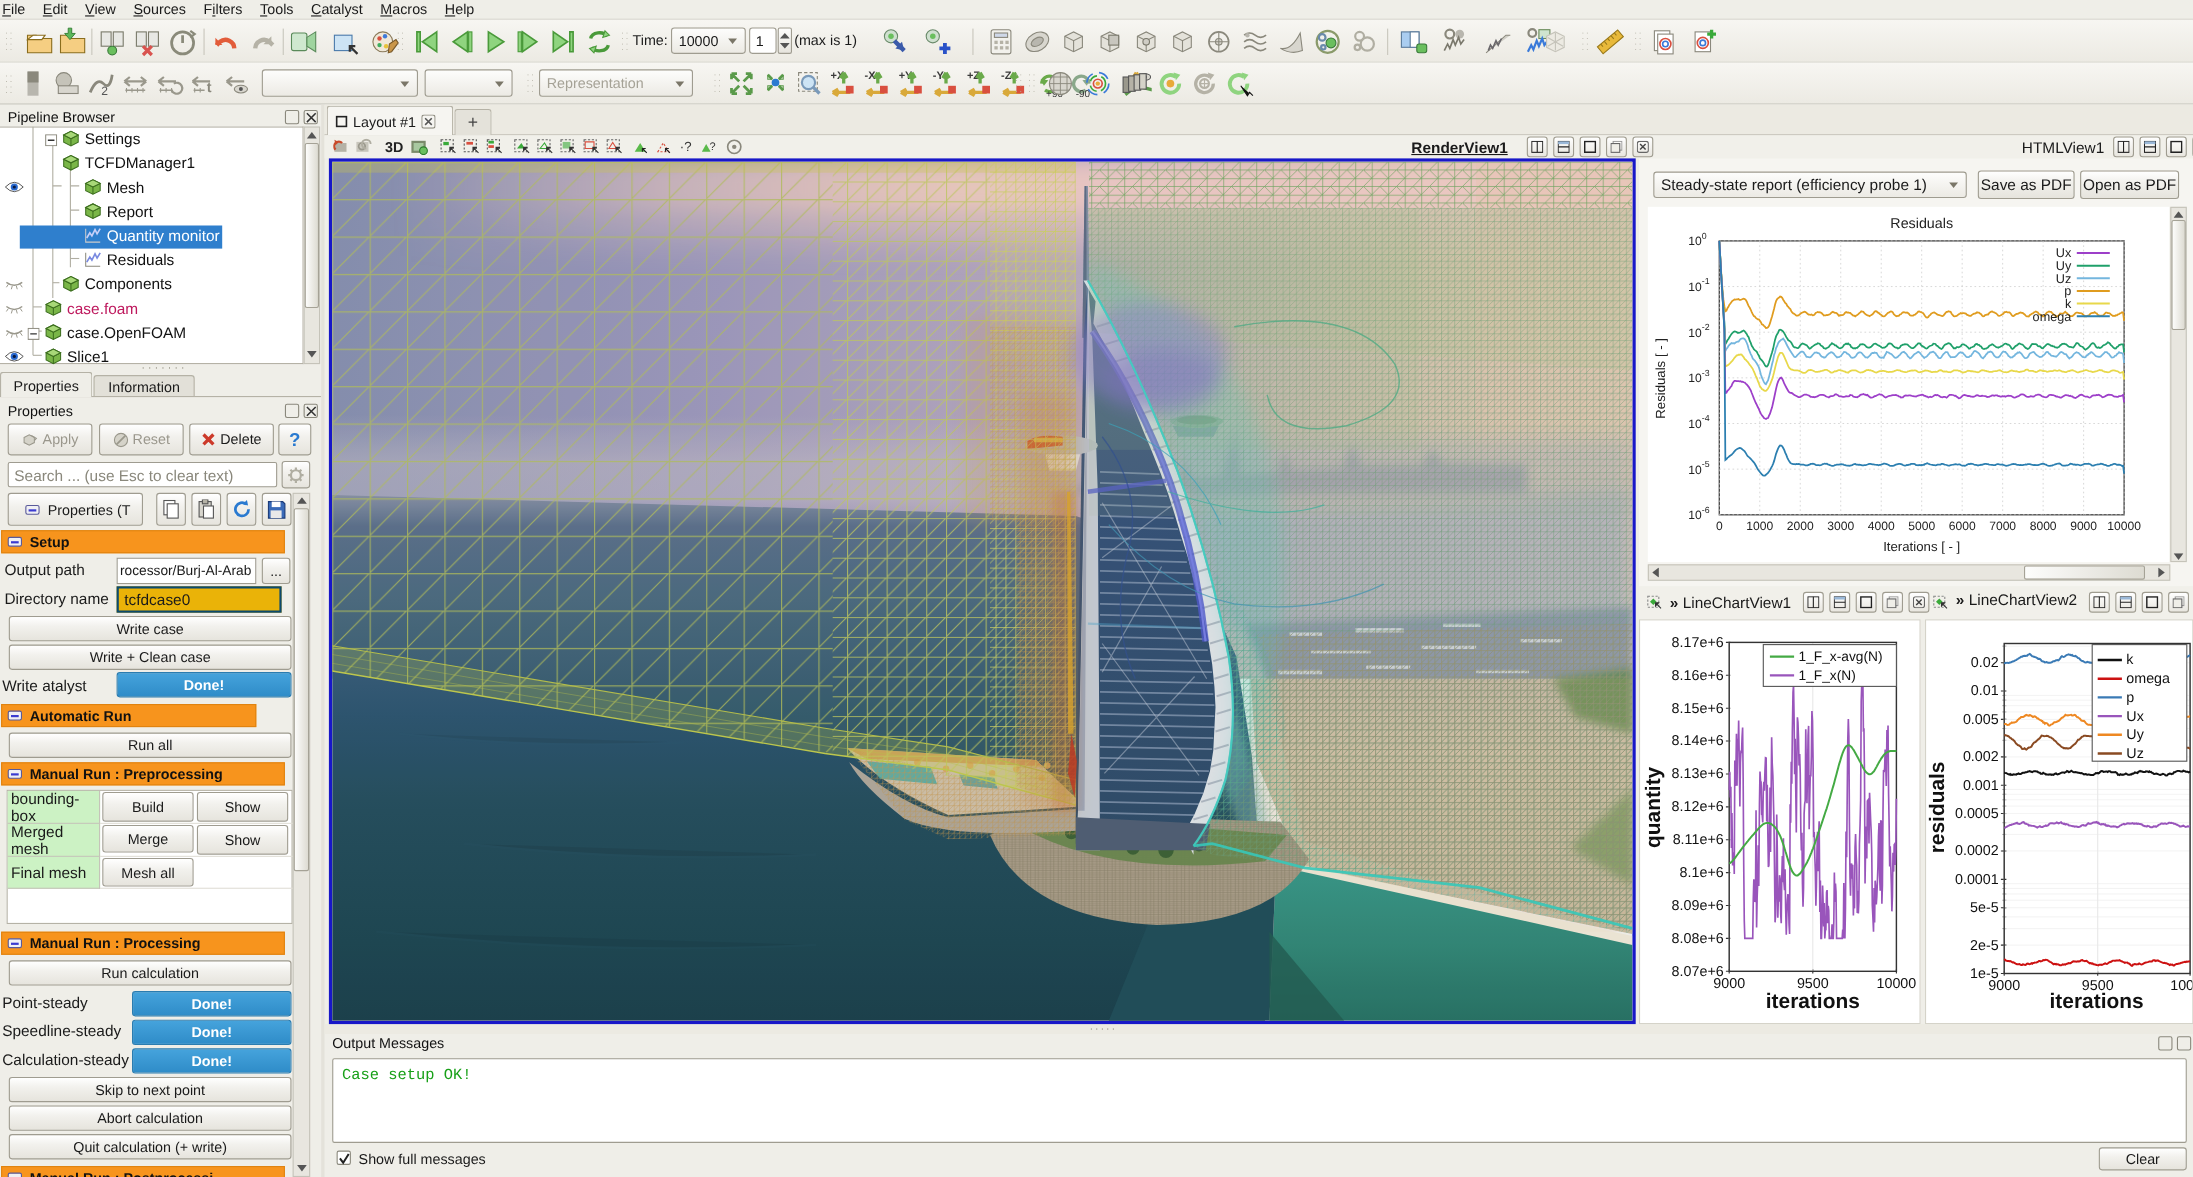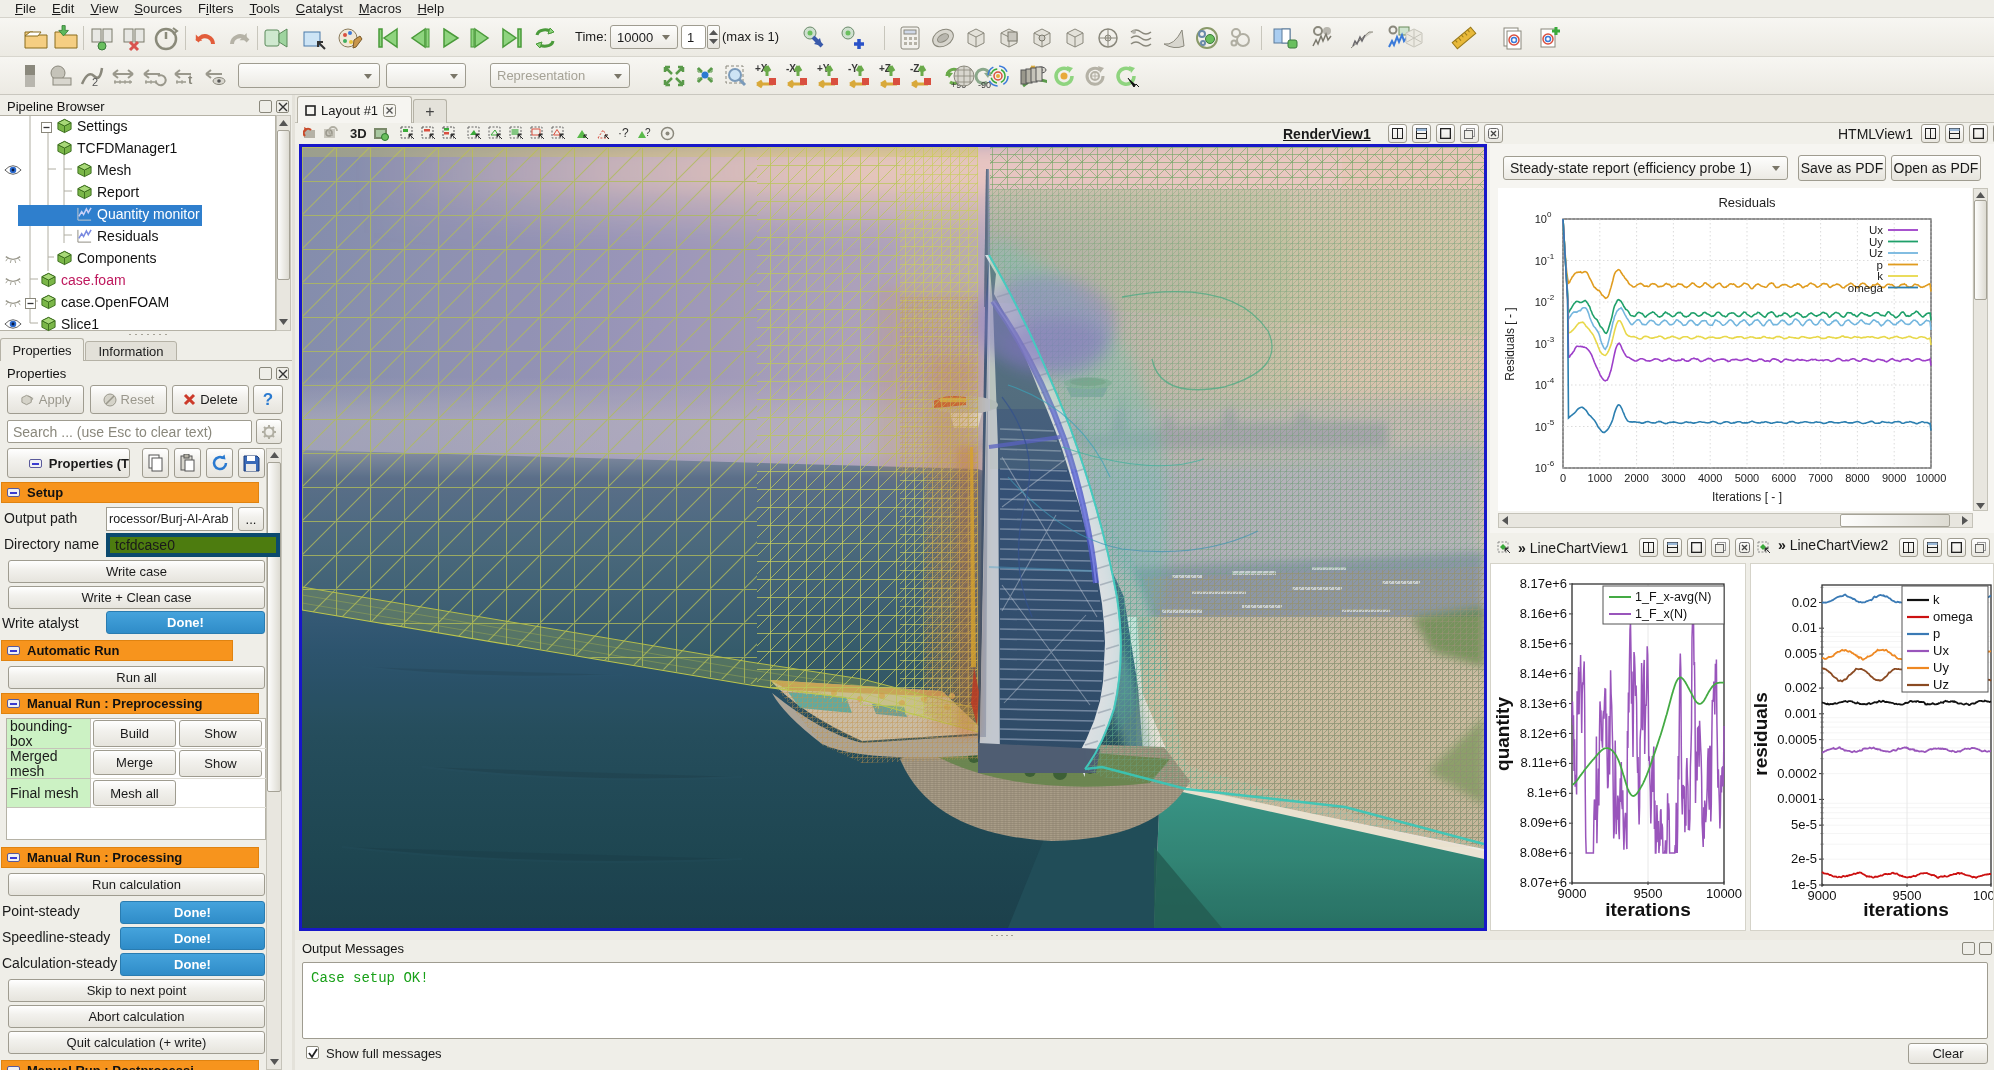--- a/index.html
+++ b/index.html
@@ -1,20 +1,20 @@
 <!DOCTYPE html>
 <html><head><meta charset="utf-8"><style>
 * { margin:0; padding:0; box-sizing:border-box; }
 html,body { width:1994px; height:1070px; overflow:hidden; background:#efeee8;
   font-family:"Liberation Sans", sans-serif; font-size:13px; color:#1a1a1a; }
 .abs { position:absolute; }
 #app { position:relative; width:1994px; height:1070px; }
 
 #menubar { position:absolute; left:0; top:0; width:1994px; height:18px; background:#efeee8;
-  border-bottom:1px solid #d5d3cb; display:flex; align-items:center; padding-left:13px; gap:0; }
+  border-bottom:1px solid #d5d3cb; display:flex; align-items:center; padding-left:0; gap:0; }
 #menubar span { padding:0 8px; font-size:13px; }
 #menubar u { text-decoration:underline; }
 
 #tb1 { position:absolute; left:0; top:18px; width:1994px; height:39px;
   background:linear-gradient(#f7f6f2,#eceae3); border-bottom:1px solid #d8d6ce; }
 #tb2 { position:absolute; left:0; top:57px; width:1994px; height:38px;
   background:linear-gradient(#f7f6f2,#eceae3); border-bottom:1px solid #c9c7bf; }
 .ticon { position:absolute; top:6px; width:28px; height:28px; }
 .tsep { position:absolute; top:8px; width:1px; height:24px; background:#c8c6bc; }
 .grip { position:absolute; top:10px; width:7px; height:20px;
@@ -557,21 +557,21 @@
     <div class="btn" style="position:absolute;left:253px;top:385px;width:30px;height:29px;color:#2a7ad0;font-weight:bold;font-size:17px">?</div>
     <div class="abs" style="left:7px;top:420px;width:245px;height:23px;background:#fff;border:1px solid #9f9c90;border-radius:2px;color:#8a887c;font-size:14px;display:flex;align-items:center;padding-left:5px">Search ... (use Esc to clear text)</div>
     <div class="btn" style="position:absolute;left:256px;top:419px;width:26px;height:25px">
       <svg width="16" height="16" viewBox="0 0 16 16">
         <circle cx="8" cy="8" r="4.5" fill="none" stroke="#b0aea2" stroke-width="2"></circle>
         <g stroke="#b0aea2" stroke-width="2">
           <path d="M8 1 v3 M8 12 v3 M1 8 h3 M12 8 h3 M3 3 l2 2 M13 3 l-2 2 M3 13 l2 -2 M13 13 l-2 -2"></path>
         </g>
       </svg>
     </div>
-    <div class="btn" style="position:absolute;left:7px;top:448px;width:123px;height:30px;justify-content:flex-end;font-weight:bold"><span style="display:inline-block;width:13px;height:9px;background:#f0f0f4;border:1px solid #5a5a9a;border-radius:2px;margin:0 7px 0 5px;position:relative">
+    <div class="btn" style="position:absolute;left:7px;top:448px;width:123px;height:30px;justify-content:center;font-weight:normal"><span style="display:inline-block;width:13px;height:9px;background:#f0f0f4;border:1px solid #5a5a9a;border-radius:2px;margin:0 7px 0 5px;position:relative">
         <span style="position:absolute;left:2px;right:2px;top:3px;height:2px;background:#3b3bd0"></span>
       </span>Properties (T</div>
     <div class="btn" style="position:absolute;left:142px;top:448px;width:27px;height:30px">
       <svg width="17" height="18" viewBox="0 0 17 18">
         <rect x="2" y="1" width="10" height="13" fill="#fff" stroke="#555"></rect>
         <rect x="5" y="4" width="10" height="13" fill="#fff" stroke="#555"></rect>
       </svg>
     </div>
     <div class="btn" style="position:absolute;left:174px;top:448px;width:27px;height:30px">
       <svg width="17" height="18" viewBox="0 0 17 18">
@@ -599,21 +599,21 @@
     </svg>
     <svg class="abs" style="left:270px;top:1059px" width="9" height="7">
       <path d="M0 0 h9 l-4.5 6 z" fill="#555"></path>
     </svg>
     <div class="abs thumb" style="left:267px;top:462px;width:14px;height:330px"></div>
     <div class="orange abs" style="left:1px;top:482px;width:258px;height:21px"><span class="mi"></span>Setup</div>
     <div class="abs" style="left:4px;top:510px;font-size:14px">Output path</div>
     <div class="abs" style="left:106px;top:507px;width:127px;height:24px;background:#fff;border:1px solid #9f9c90;font-size:12.5px;display:flex;align-items:center;padding-left:2px;overflow:hidden;white-space:nowrap">rocessor/Burj-Al-Arab</div>
     <div class="btn" style="position:absolute;left:238px;top:507px;width:26px;height:24px">...</div>
     <div class="abs" style="left:4px;top:536px;font-size:14px">Directory name</div>
-    <div class="abs" style="left:106px;top:533px;width:174px;height:24px;background:#4d7c0f;border:4px solid #0c4a6e;font-size:14px;display:flex;align-items:center;padding-left:5px">tcfdcase0</div>
+    <div class="abs" style="left:106px;top:533px;width:150px;height:24px;background:#eab308;border:2px solid #0c4a6e;font-size:14px;display:flex;align-items:center;padding-left:5px">tcfdcase0</div>
     <div class="btn wbtn" style="top:560px">Write case</div>
     <div class="btn wbtn" style="top:586px">Write + Clean case</div>
     <div class="abs" style="left:2px;top:615px;font-size:14px">Write atalyst</div>
     <div class="done abs" style="left:106px;top:611px;width:159px;height:23px">Done!</div>
     <div class="orange abs" style="left:1px;top:640px;width:232px;height:21px"><span class="mi"></span>Automatic Run</div>
     <div class="btn wbtn" style="top:666px">Run all</div>
     <div class="orange abs" style="left:1px;top:693px;width:258px;height:21px"><span class="mi"></span>Manual Run : Preprocessing</div>
     <div class="abs" style="left:6px;top:718px;width:260px;height:122px;background:#fff;border:1px solid #b5b2a6"></div>
     <div class="abs" style="left:7px;top:719px;width:84px;height:30px;background:#ccf2c4;border-right:1px solid #c5c3b9;border-bottom:1px solid #c5c3b9;font-size:14px;line-height:15px;padding:0 0 0 3px;display:flex;align-items:center">bounding-<br>box</div>
     <div class="btn" style="position:absolute;left:93px;top:720px;width:83px;height:27px">Build</div>

